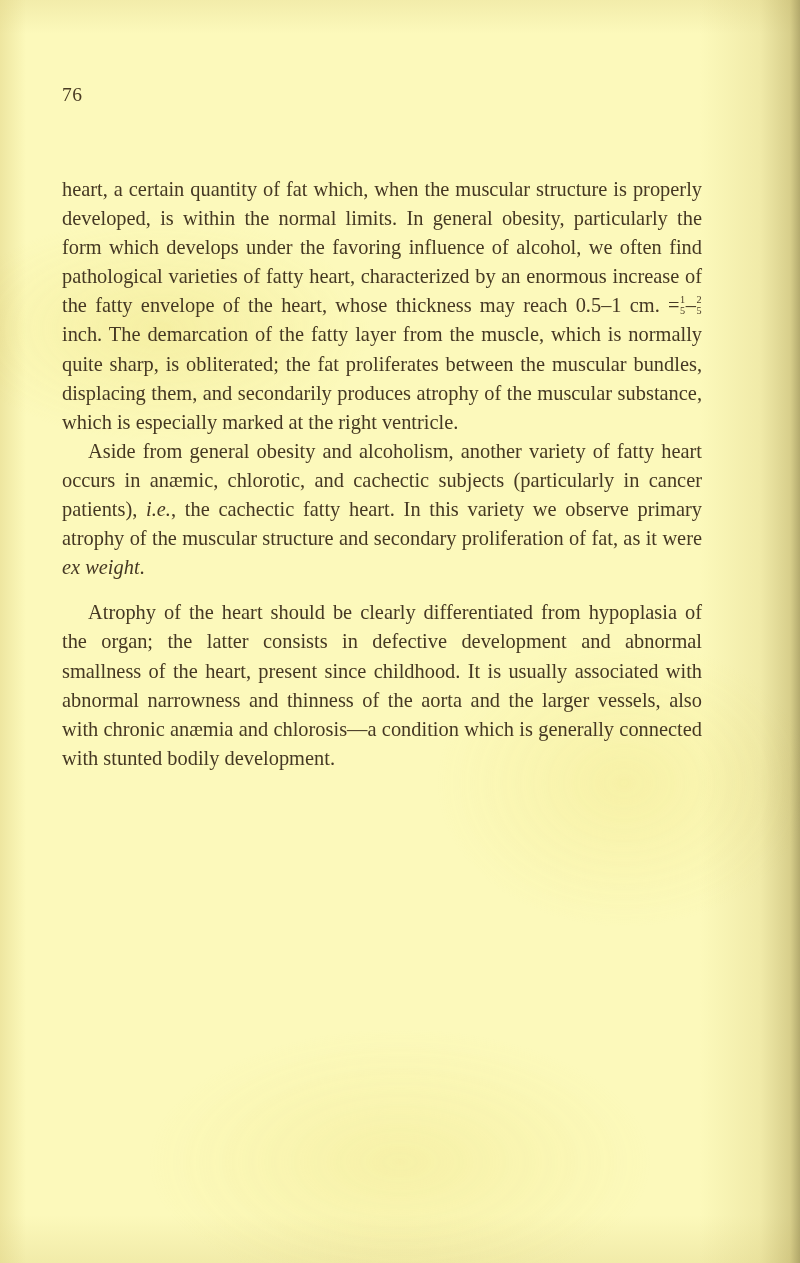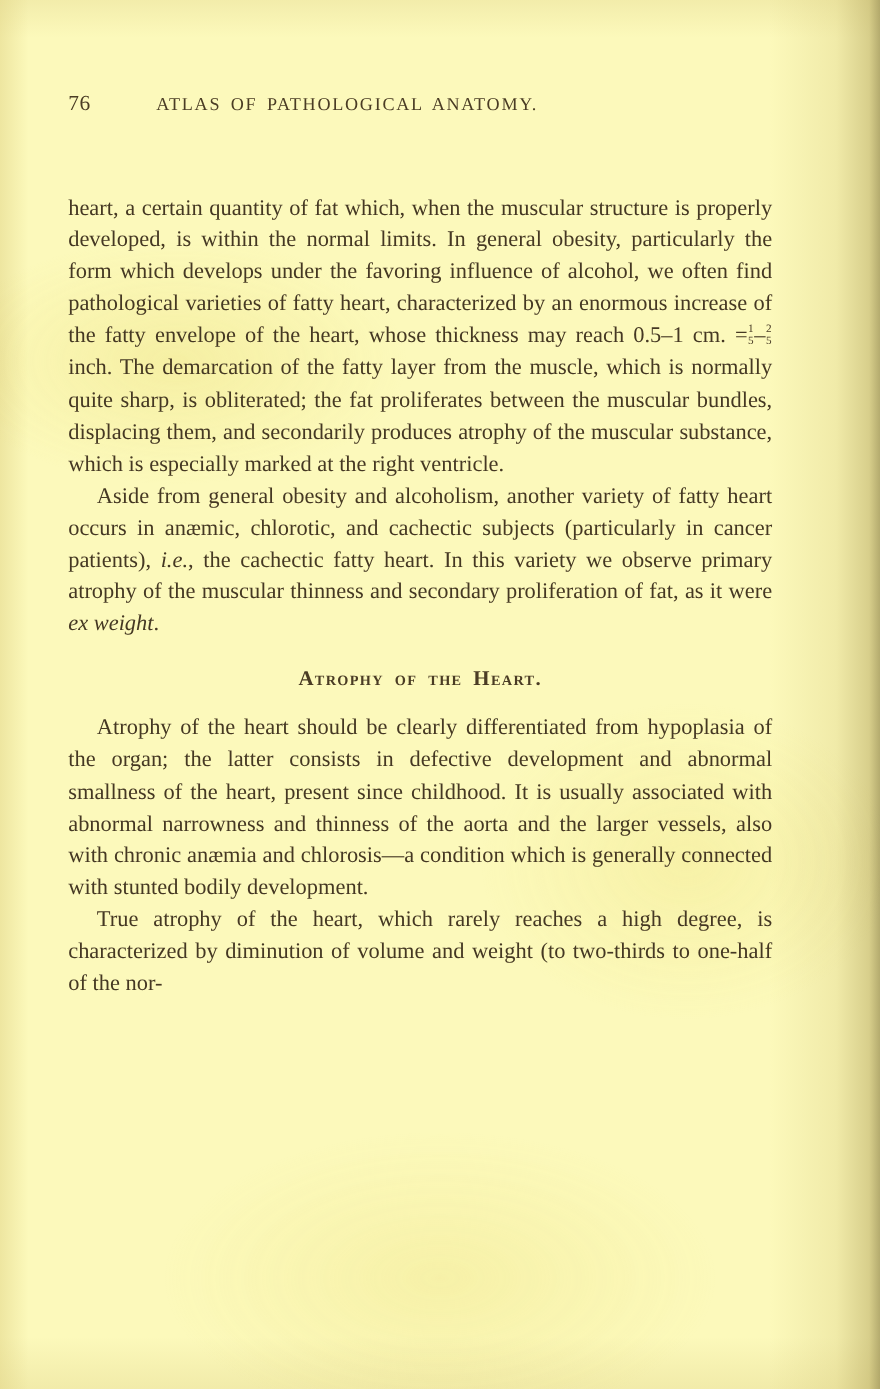--- a/index.html
+++ b/index.html
@@ -127,32 +127,29 @@
 </style>
 </head>
 <body>
 
 <div class="page">
 
   <div class="text-block">
 
     <div class="running-head">
       <span class="folio">76</span>
-      <span class="head-title">ATLAS OF PATHOLOGICAL ANATOMY.</span>
     </div>
 
     <div class="body-text">
 
       <p class="no-indent"><span>heart, a certain quantity of fat which, when the muscular structure is properly developed, is within the normal limits. In general obesity, particularly the form which develops under the favoring influence of alcohol, we often find pathological varieties of fatty heart, characterized by an enormous increase of the fatty envelope of the heart, whose thickness may reach 0.5–1 cm. =</span><span class="frac"><span class="num">1</span><span class="den">5</span></span><span>–</span><span class="frac"><span class="num">2</span><span class="den">5</span></span> <span>inch. The demarcation of the fatty layer from the muscle, which is normally quite sharp, is obliterated; the fat proliferates between the muscular bundles, displacing them, and secondarily produces atrophy of the muscular substance, which is especially marked at the right ventricle.</span></p>
 
-      <p><span>Aside from general obesity and alcoholism, another variety of fatty heart occurs in anæmic, chlorotic, and cachectic subjects (particularly in cancer patients),</span> <i>i.e.</i><span>, the cachectic fatty heart. In this variety we observe primary atrophy of the muscular thinness and secondary proliferation of fat, as it were</span> <i>ex weight</i><span>.</span></p>
+      <p><span>Aside from general obesity and alcoholism, another variety of fatty heart occurs in anæmic, chlorotic, and cachectic subjects (particularly in cancer patients),</span> <i>i.e.</i><span>, the cachectic fatty heart. In this variety we observe primary atrophy of the muscular structure and secondary proliferation of fat, as it were</span> <i>ex weight</i><span>.</span></p>
 
     </div>
 
-    <h2 class="section-heading">Atrophy of the Heart.</h2>
 
     <div class="body-text" style="margin-top:16px">
       <p>Atrophy of the heart should be clearly differentiated from hypoplasia of the organ; the latter consists in defective development and abnormal smallness of the heart, present since childhood. It is usually associated with abnormal narrowness and thinness of the aorta and the larger vessels, also with chronic anæmia and chlorosis—a condition which is generally connected with stunted bodily development.</p>
-      <p>True atrophy of the heart, which rarely reaches a high degree, is characterized by diminution of volume and weight (to two-thirds to one-half of the nor-</p>
     </div>
 
   </div>
 </div>
 
 </body></html>

